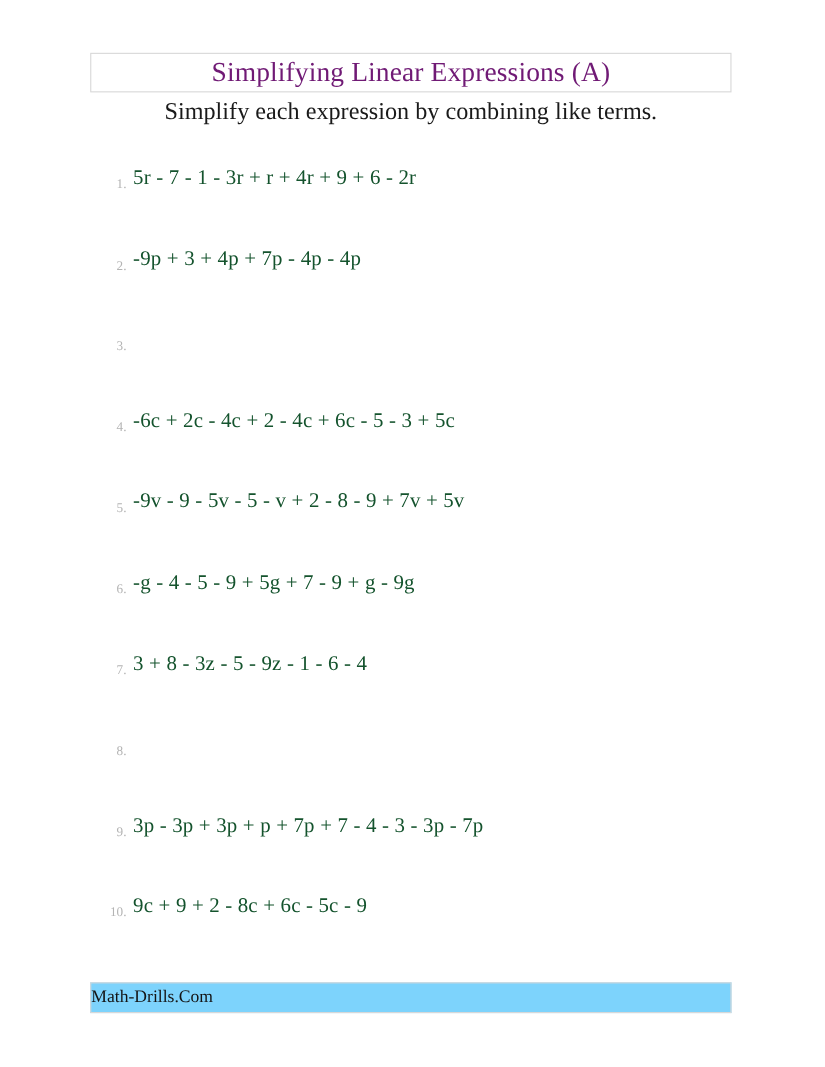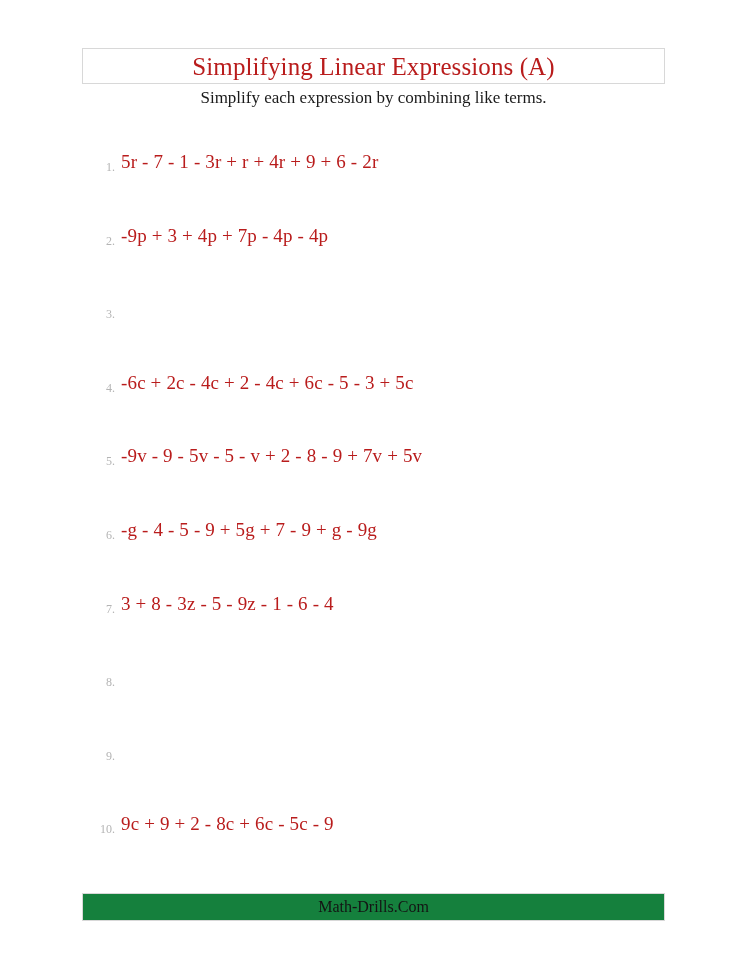--- a/index.html
+++ b/index.html
@@ -33,32 +33,32 @@
     box-sizing: border-box;
     display: flex;
     align-items: center;
     justify-content: center;
     background: #ffffff;
   }
   .title-text {
     font-size: 25px;
     font-weight: normal;
     letter-spacing: 0.1px;
-    color: #b91c1c;
+    color: #701a75;
     line-height: 1;
     white-space: nowrap;
   }
 
   .subtitle {
     position: absolute;
     left: 82px;
     top: 88px;
     width: 583px;
     text-align: center;
-    font-size: 17px;
+    font-size: 22px;
     color: #1a1a1a;
     line-height: 1.2;
     white-space: nowrap;
   }
 
   
   .problems {
     position: absolute;
     left: 82px;
     top: 152px;
@@ -76,39 +76,38 @@
     font-size: 12px;
     color: #b4b4b4;
     line-height: 1;
     padding-top: 9px;
     padding-right: 6px;
     box-sizing: content-box;
     font-family: "Liberation Serif", "DejaVu Serif", serif;
   }
   .problem-expression {
     font-size: 19px;
-    color: #b91c1c;
+    color: #14532d;
     line-height: 1;
     white-space: nowrap;
     letter-spacing: 0.15px;
   }
 
   
   .footer-box {
     position: absolute;
     left: 82px;
     top: 893px;
     width: 583px;
     height: 28px;
     border: 1px solid #d8d8d8;
     box-sizing: border-box;
     display: flex;
     align-items: center;
-    justify-content: center;
-    background: #15803d;
+    background: #7dd3fc;
   }
   .footer-text {
     font-size: 16px;
     color: #141414;
     line-height: 1;
     white-space: nowrap;
   }
 </style>
 </head>
 <body>
@@ -147,20 +146,21 @@
       </div>
       <div class="problem-row">
         <div class="problem-number">7.</div>
         <div class="problem-expression">3 + 8 - 3z - 5 - 9z - 1 - 6 - 4</div>
       </div>
       <div class="problem-row">
         <div class="problem-number">8.</div>
       </div>
       <div class="problem-row">
         <div class="problem-number">9.</div>
+        <div class="problem-expression">3p - 3p + 3p + p + 7p + 7 - 4 - 3 - 3p - 7p</div>
       </div>
       <div class="problem-row">
         <div class="problem-number">10.</div>
         <div class="problem-expression">9c + 9 + 2 - 8c + 6c - 5c - 9</div>
       </div>
     </div>
 
   <div class="footer-box">
     <div class="footer-text">Math-Drills.Com</div>
   </div>

